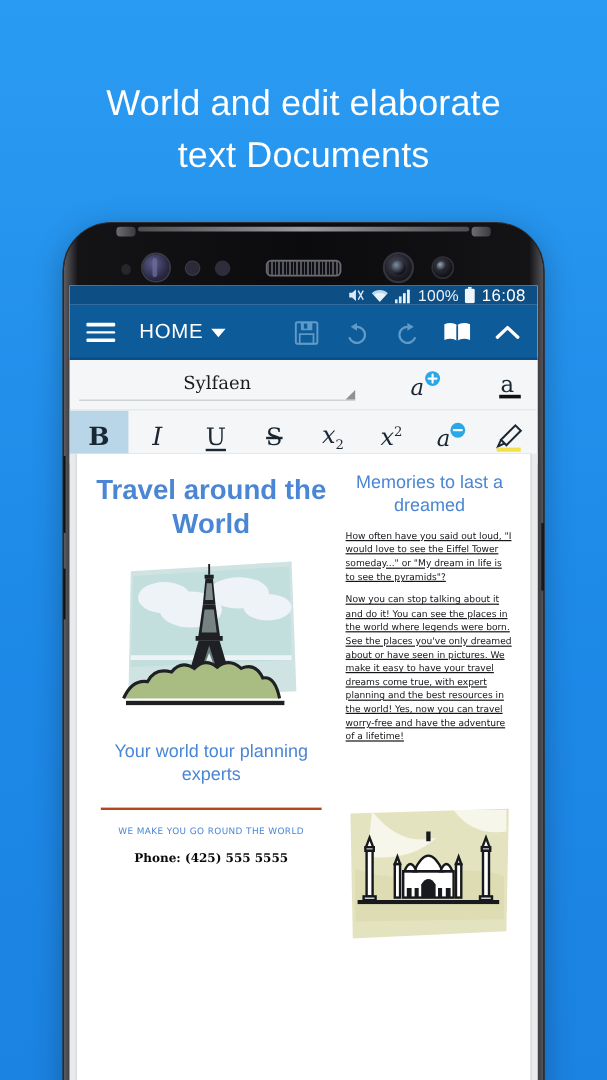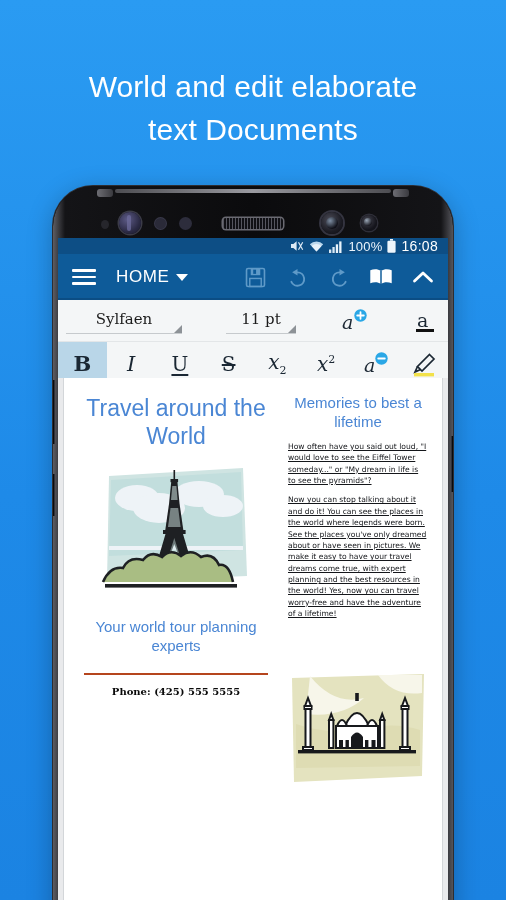--- a/index.html
+++ b/index.html
@@ -149,21 +149,21 @@
   .page {
     position:absolute; left:6px; right:6px; top:0; bottom:0;
     background:#fff; box-shadow:0 0 0 1px #d3d6d9;
     padding:16px 14px 0 14px;
   }
   .cols { display:flex; gap:14px; }
   .col-l { width:196px; flex:0 0 196px; }
   .col-r { flex:1; }
 
   .h-blue {
-    color:#4a86d4; font-size:23px; line-height:1.22; text-align:center; font-weight:400;
+    color:#4a86d4; font-size:23px; line-height:1.22; text-align:center; font-weight:700;
   }
   .h-blue-sm {
     color:#4a86d4; font-size:15px; line-height:1.26; text-align:center; font-weight:400;
   }
   .body-txt {
     font-family:"DejaVu Sans", sans-serif;
     font-size:7.6px; line-height:1.5; color:#14161a; text-align:left;
     margin-top:9px;
     text-decoration:underline;
   }
@@ -289,25 +289,20 @@
           <svg width="22" height="16" viewBox="0 0 22 16">
             <path d="M2.5 12 L11 4 L19.5 12" fill="none" stroke="#ffffff" stroke-width="2.8" stroke-linecap="round" stroke-linejoin="round"></path>
           </svg>
         </div>
       </div>
     </div>
 
     <div class="fontbar">
       <div class="combo combo-font">
         <span class="val">Sylfaen</span>
-        <span class="rule"></span>
-        <span class="tri"></span>
-      </div>
-      <div class="combo combo-size">
-        <span class="val">11 pt</span>
         <span class="rule"></span>
         <span class="tri"></span>
       </div>
       <div class="fb-icon">
         <svg width="30" height="26" viewBox="0 0 30 26">
           <text x="3" y="21" font-family="DejaVu Serif, serif" font-style="italic" font-size="19" fill="#1b2733">a</text>
           <circle cx="21.5" cy="7.5" r="6.2" fill="#2aa7e6"></circle>
           <path d="M21.5 4.2v6.6M18.2 7.5h6.6" stroke="#fff" stroke-width="1.8" stroke-linecap="round"></path>
         </svg>
       </div>
@@ -392,26 +387,27 @@
 
                 <path d="M2 118 q7-16 20-14 q6-12 20-8 q8-10 19-3 q9-9 19-1 q10-8 20 1 q12-5 18 8 q10-2 14 17 z" fill="#a9bd83"></path>
                 <path d="M2 118 q7-16 20-14 q6-12 20-8 q8-10 19-3 q9-9 19-1 q10-8 20 1 q12-5 18 8 q10-2 14 17" fill="none" stroke="#1e2023" stroke-width="2.6"></path>
                 <rect x="4" y="120" width="132" height="3.6" fill="#1e2023"></rect>
               </svg>
             </div>
 
             <div class="tagline">
               <div class="h-blue-sm">Your world tour planning experts</div>
               <div class="redrule"></div>
+              <div class="caps">WE MAKE YOU GO ROUND THE WORLD</div>
               <div class="phoneline">Phone: (425) 555 5555</div>
             </div>
           </div>
 
           <div class="col-r">
-            <div class="h-blue-sm">Memories to best a lifetime</div>
+            <div class="h-blue-sm">Memories to last a dreamed</div>
             <div class="body-txt">How often have you said out loud, "I would love to see the Eiffel Tower someday..." or "My dream in life is to see the pyramids"?</div>
             <div class="body-txt tight">Now you can stop talking about it and do it! You can see the places in the world where legends were born. See the places you've only dreamed about or have seen in pictures. We make it easy to have your travel dreams come true, with expert planning and the best resources in the world! Yes, now you can travel worry-free and have the adventure of a lifetime!</div>
 
             <div class="taj" style="margin-top:52px;">
               <svg width="140" height="120" viewBox="0 0 140 120">
                 <path d="M4 6 L136 2 L134 104 L6 110 Z" fill="#e4e3bf"></path>
                 <path d="M22 4 q24 30 54 22 q-22 20 -58 16 z" fill="#f7f6ea"></path>
                 <path d="M90 3 q16 22 44 18 l0 -18 z" fill="#f7f6ea"></path>
                 <path d="M8 52 q34 12 70 4 q30 -6 54 2 l0 36 L8 96 z" fill="#dedcb3"></path>
 

